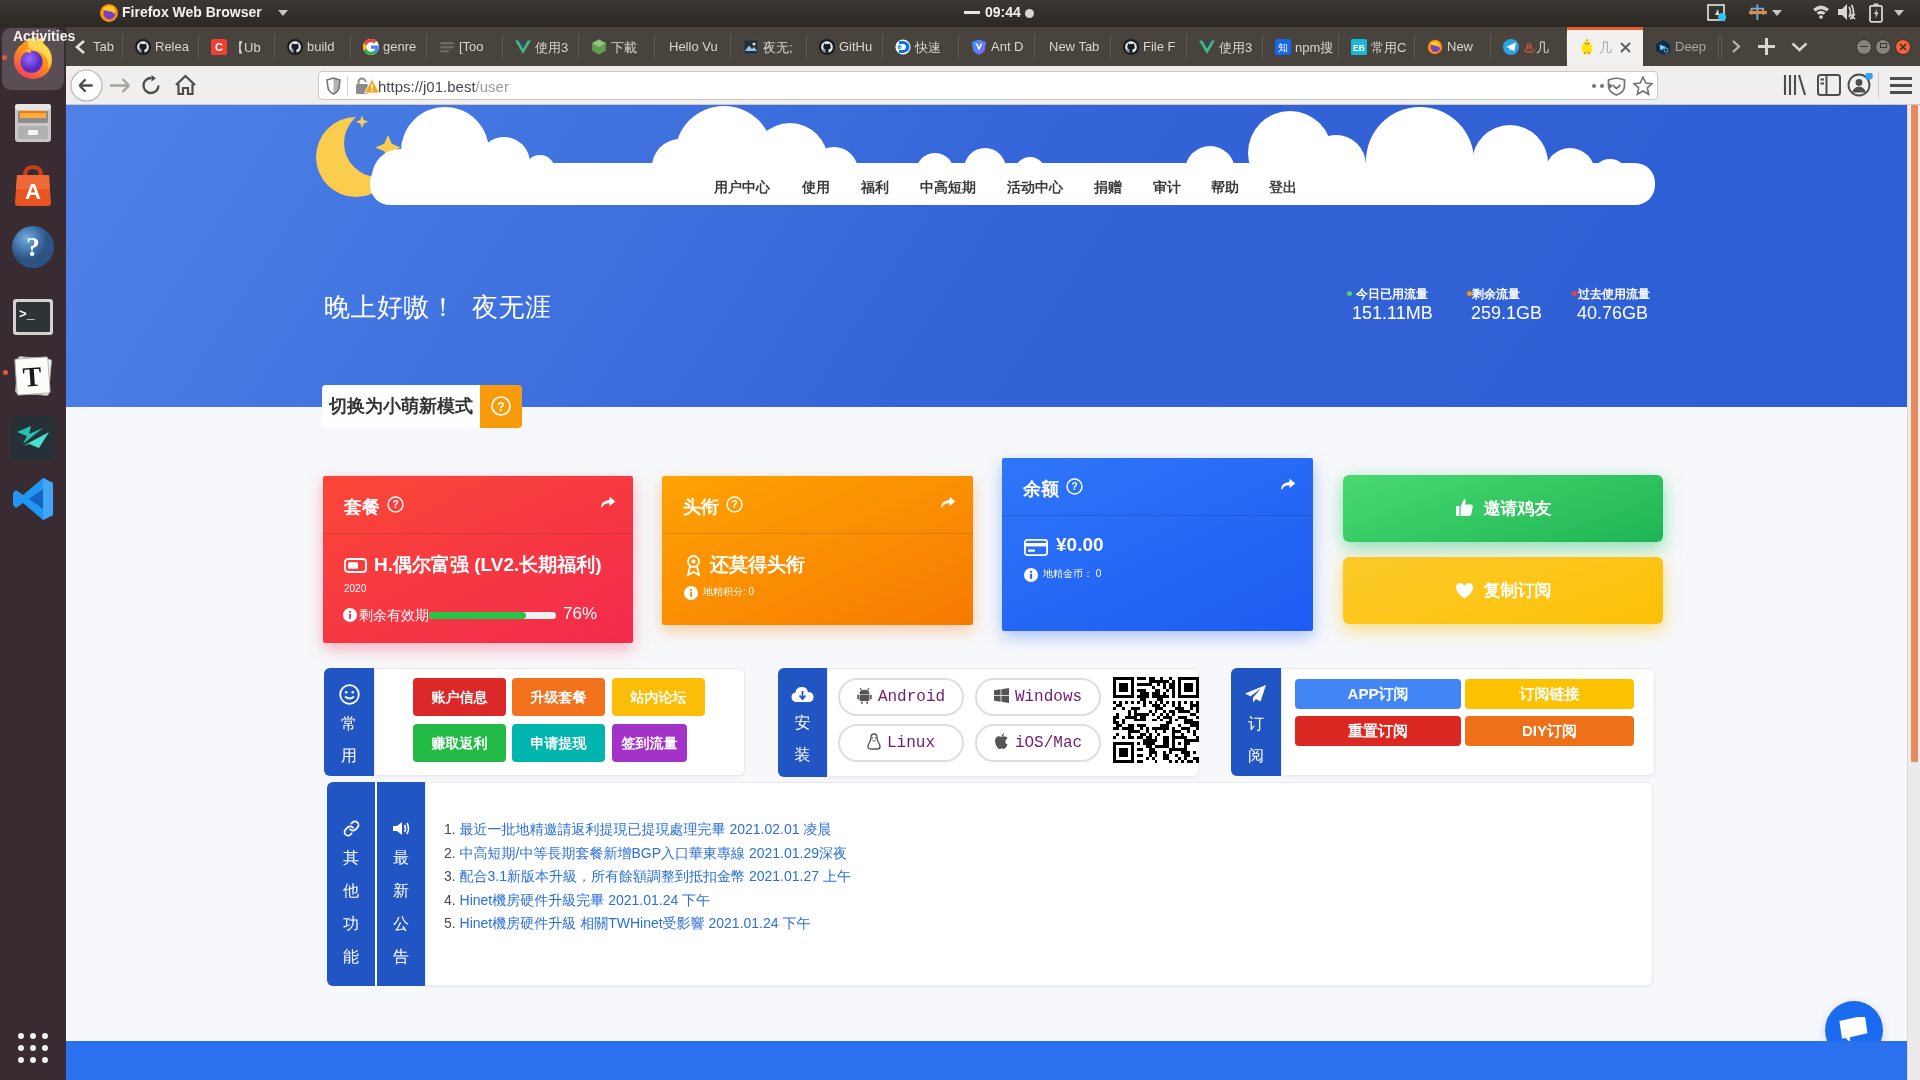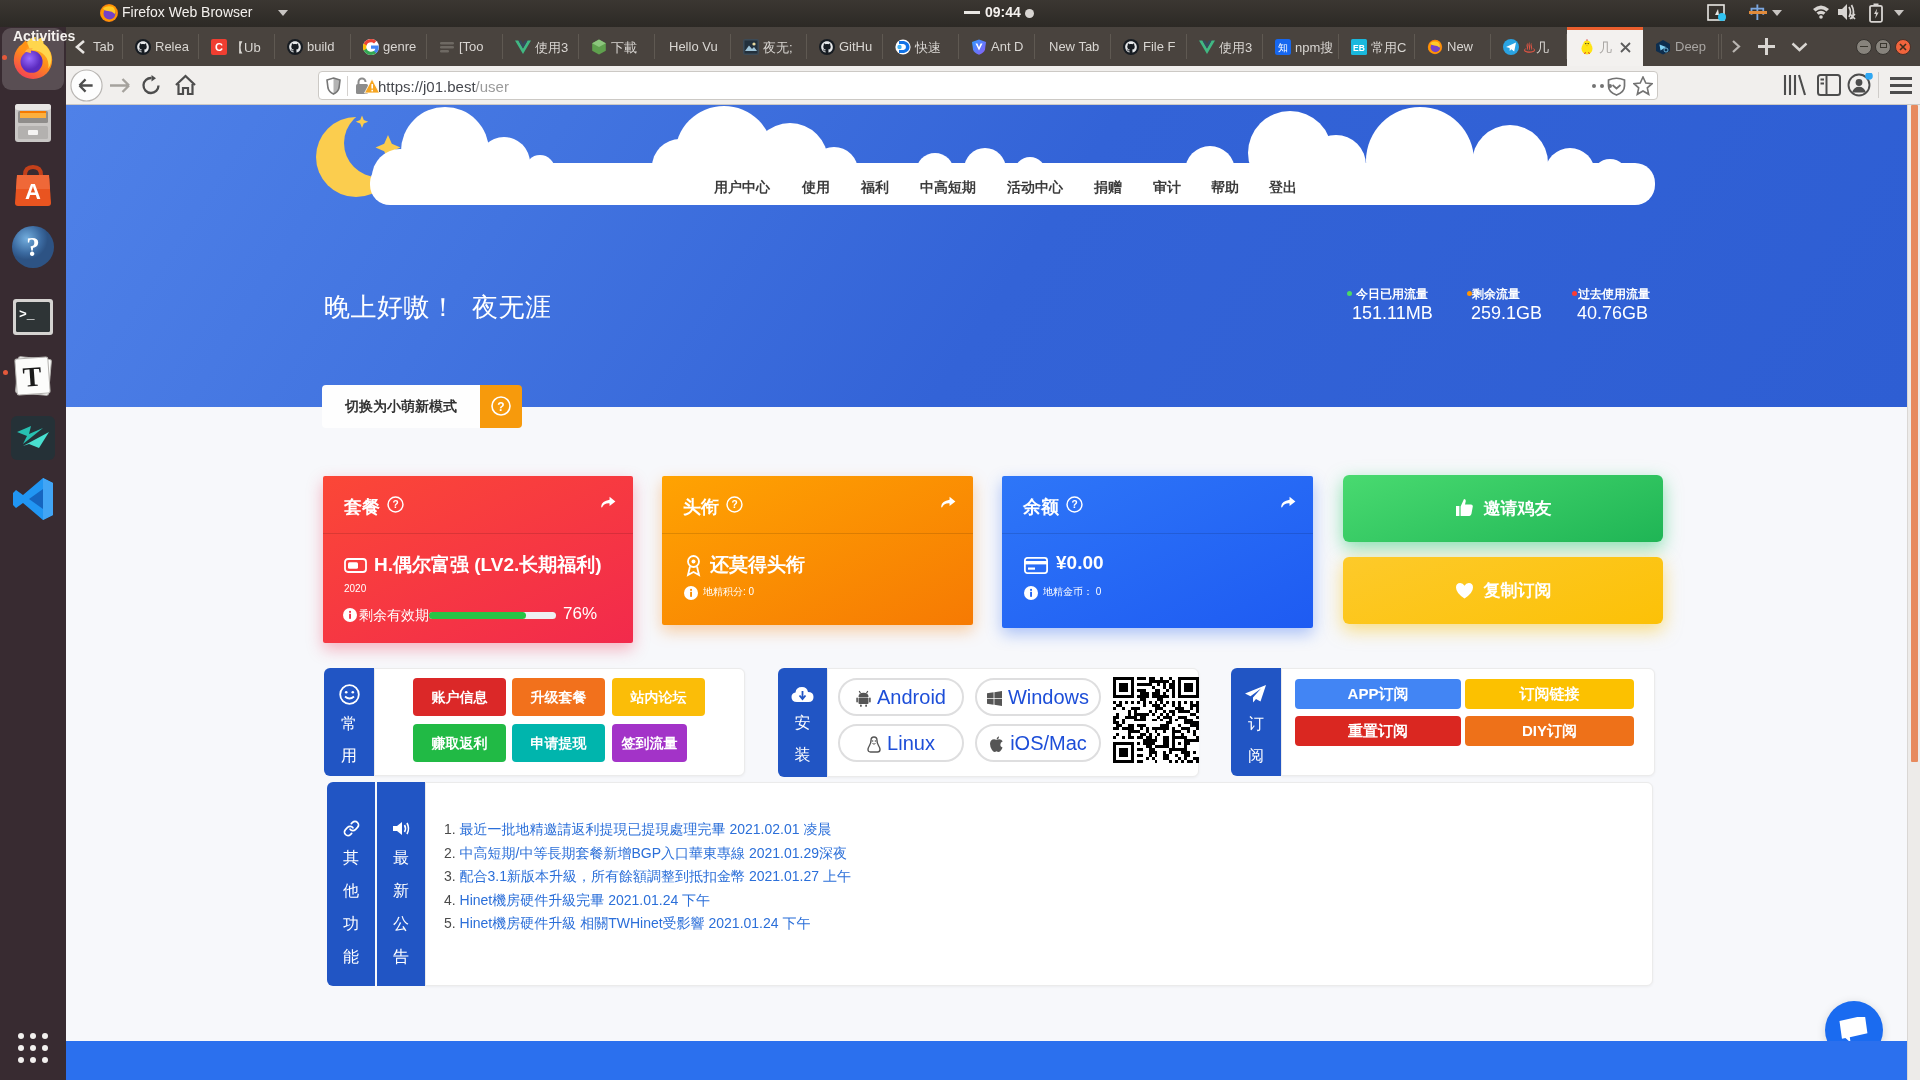--- a/index.html
+++ b/index.html
@@ -4,21 +4,21 @@
 <style>
   * { margin:0; padding:0; box-sizing:border-box; }
   html,body { width:1920px; height:1080px; overflow:hidden; }
   body { font-family:"Liberation Sans", sans-serif; position:relative; background:#f7f8fb; }
   .abs { position:absolute; }
 
   
   #topbar { position:absolute; left:0; top:0; width:1920px; height:27px;
     background:linear-gradient(#3b3732,#2c2925); color:#fff; z-index:50; }
   #topbar .act { position:absolute; left:13px; top:4px; font-size:14px; font-weight:bold; color:#f4f1ee;margin-top:24px; }
-  #topbar .ffname { position:absolute; left:122px; top:4px; font-size:14px; font-weight:normal; color:#f4f1ee; }
+  #topbar .ffname { position:absolute; left:122px; top:4px; font-size:14px; font-weight:bold; color:#f4f1ee; }
   .caret-down { display:inline-block; width:0; height:0; border-left:5px solid transparent; border-right:5px solid transparent; border-top:6px solid #dedbd8; vertical-align:middle; }
 
   
   #tabbar { position:absolute; left:66px; top:27px; width:1854px; height:39px; background:#49433e; z-index:40; }
   .tab { position:absolute; top:0; height:39px; overflow:hidden; }
   .tab .sep { position:absolute; right:0; top:7px; width:1px; height:25px; background:#5f5952; }
   .tab .ttl { position:absolute; left:32px; top:12px; font-size:13px; color:#d9d6d2; white-space:nowrap; }
   .tab .fav { position:absolute; left:12px; top:12px; width:16px; height:16px; }
   .tab.noicon .ttl { left:14px; }
   .tab.active { background:#f3f1ef; border-top:3px solid #ea5e2d; }
@@ -46,39 +46,39 @@
   .navlink { position:absolute; top:74px; font-size:14px; font-weight:bold; color:#3b3b3b; }
 
   #greet { position:absolute; left:258px; top:185px; font-size:26px; color:#fff; letter-spacing:0.5px; }
 
   .statlabel { position:absolute; top:181px; font-size:12px; font-weight:bold; color:#fff; white-space:nowrap; }
   .statnum { position:absolute; top:198px; font-size:18px; color:#fff; white-space:nowrap; }
   .statdot { position:absolute; top:186px; width:5px; height:5px; border-radius:50%; }
 
   
   #switchbtn { position:absolute; left:256px; top:280px; width:200px; height:43px; }
-  #switchbtn .white { position:absolute; left:0; top:0; width:158px; height:43px; background:#fefefe; border-radius:4px 0 0 4px; color:#333; font-size:14px; font-weight:bold; text-align:center; line-height:43px; }
+  #switchbtn .white { position:absolute; left:0; top:0; width:158px; height:43px; background:#fefefe; border-radius:4px 0 0 4px; color:#333; font-size:18px; font-weight:bold; text-align:center; line-height:43px; }
   #switchbtn .orange { position:absolute; left:158px; top:0; width:42px; height:43px; background:#f79a0c; border-radius:0 4px 4px 0; }
 
   
   .card { position:absolute; border-radius:2px; color:#fff; }
   .card .hd { position:absolute; left:0; top:0; width:100%; height:58px; border-bottom:1px solid rgba(0,0,0,0.12); }
   .card .hd .t { position:absolute; left:21px; top:19px; font-size:18px; font-weight:bold; }
   .card .share { position:absolute; right:17px; top:20px; }
   .bigline { position:absolute; left:21px; top:76px; font-size:19px; font-weight:bold; white-space:nowrap; }
   .subline { position:absolute; left:21px; font-size:10px; white-space:nowrap; }
 
   .btn-big { position:absolute; left:1277px; width:320px; height:67px; border-radius:6px; color:#fff; font-size:17px; font-weight:bold; text-align:center; line-height:67px; }
 
   
   .sidebox { position:absolute; width:50px; background:#2155c4; color:#fff; text-align:center; }
   .sidebox .ch { display:block; font-size:16px; }
   .panel { position:absolute; background:#fff; border:1px solid #ebebeb; box-shadow:0 1px 3px rgba(0,0,0,0.05); }
   .sbtn { position:absolute; border-radius:4px; color:#fff; font-size:14px; font-weight:bold; text-align:center; }
-  .pill { position:absolute; background:#fff; border:2px solid #dededf; border-radius:19px; color:#1d4ed8; font-size:20px; text-align:center; }
+  .pill { position:absolute; background:#fff; border:2px solid #dededf; border-radius:19px; color:#701a75; font-size:16px; text-align:center;font-family:Liberation Mono, monospace; }
 
   .newsitem { font-size:14px; color:#2b6fd9; white-space:nowrap; }
   .newsitem .num { color:#4a4a4a; }
 
   #footer { position:absolute; left:0; top:936px; width:1841px; height:39px; background:#2b70ee; }
 </style>
 </head>
 <body>
 
 <div id="topbar">
@@ -587,21 +587,21 @@
         </svg>
       <div class="bigline" style="left:48px">还莫得头衔</div>
       <svg class="abs" style="left:22px;top:110px" width="14" height="14" viewBox="0 0 14 14">
           <circle cx="7" cy="7" r="7" fill="#fff"></circle>
           <rect x="6.1" y="5.8" width="1.9" height="5" fill="#f88d03"></rect>
           <rect x="6.1" y="2.9" width="1.9" height="1.9" fill="#f88d03"></rect>
         </svg>
       <div class="subline" style="left:41px;top:109px">地精积分: 0</div>
     </div>
 
-    <div class="card" style="left:936px;top:371px;width:311px;height:152px;background:linear-gradient(155deg,#2e76f8 0%,#1e5bf2 100%);box-shadow:0 6px 16px rgba(30,91,242,0.35)">
+    <div class="card" style="left:936px;top:353px;width:311px;height:173px;background:linear-gradient(155deg,#2e76f8 0%,#1e5bf2 100%);box-shadow:0 6px 16px rgba(30,91,242,0.35)">
       <div class="hd">
           <span class="t">余额</span>
         <svg class="abs" style="left:64px;top:20px" width="17" height="17" viewBox="0 0 20 20">
             <circle cx="10" cy="10" r="8.8" fill="none" stroke="#fff" stroke-width="1.7"></circle>
             <text x="10" y="14.5" text-anchor="middle" font-size="12" font-weight="bold" fill="#fff" font-family="Liberation Sans">?</text>
           </svg>
         <svg class="share" width="16" height="14" viewBox="0 0 20 18">
             <path d="M12 1 L19.5 7 L12 13 L12 9.5 Q5 9 2.5 14.5 Q1 15.5 1.3 13 Q2 6.5 12 4.8 Z" fill="#fff"></path>
           </svg>
       </div>

